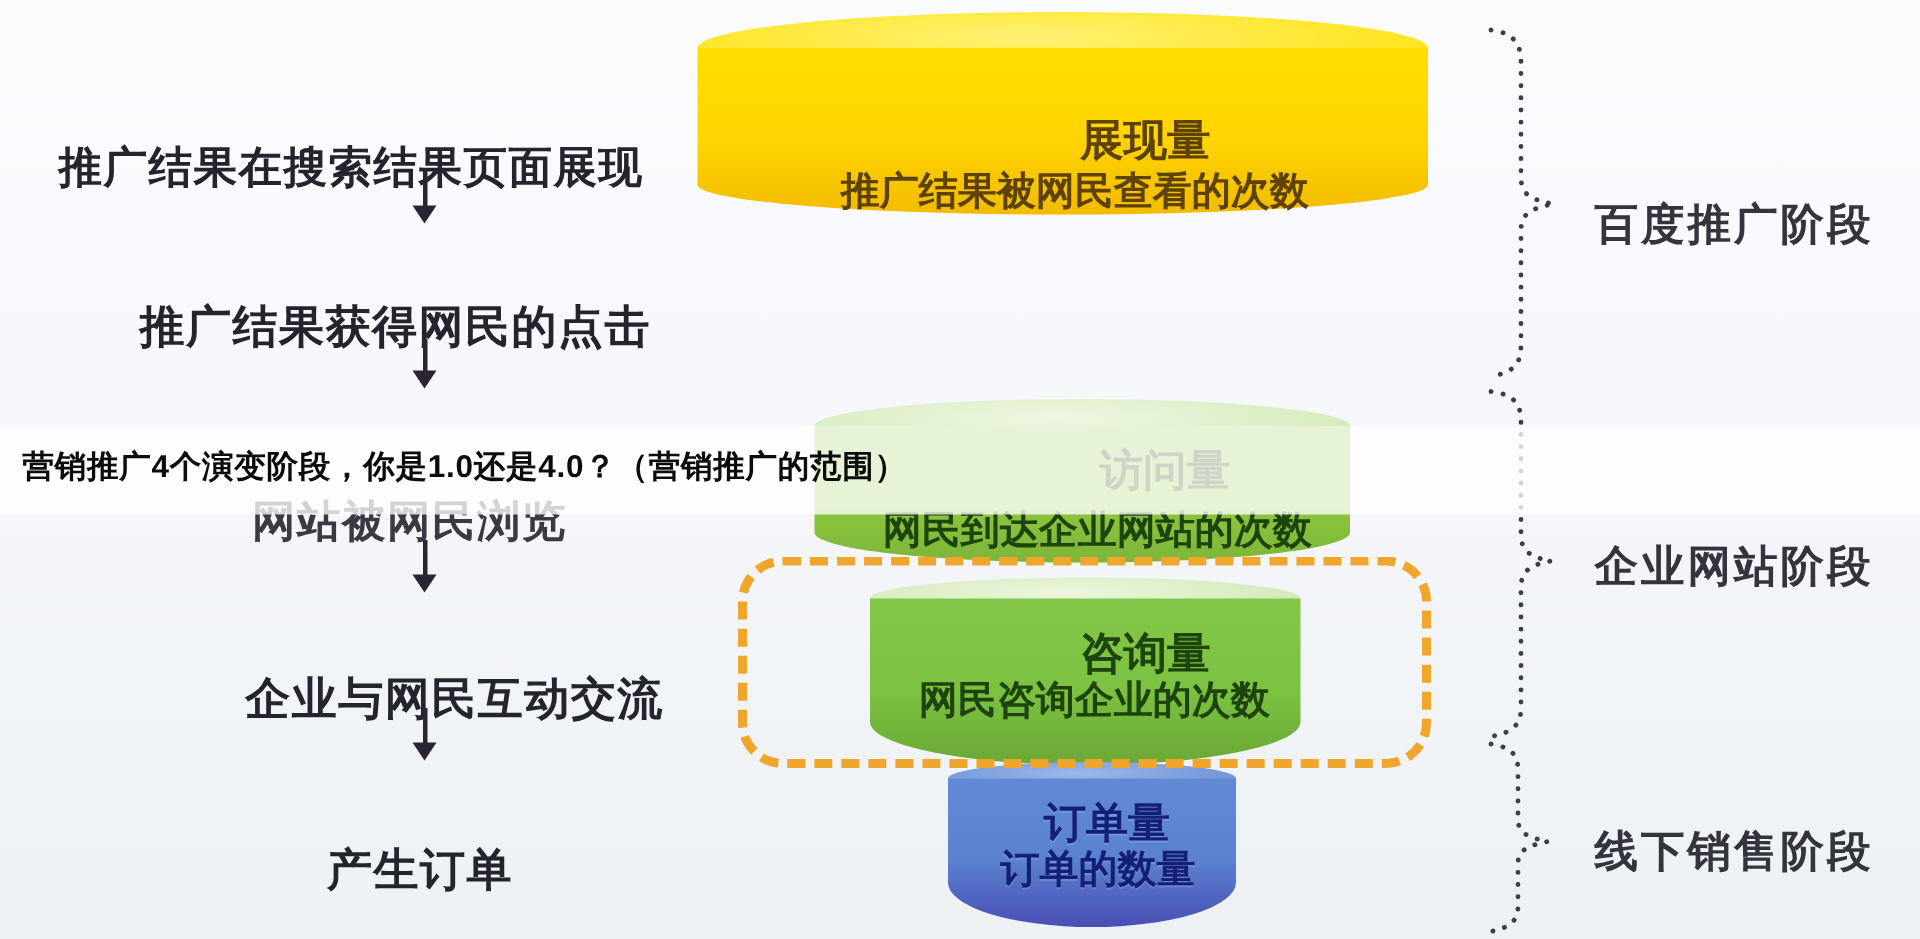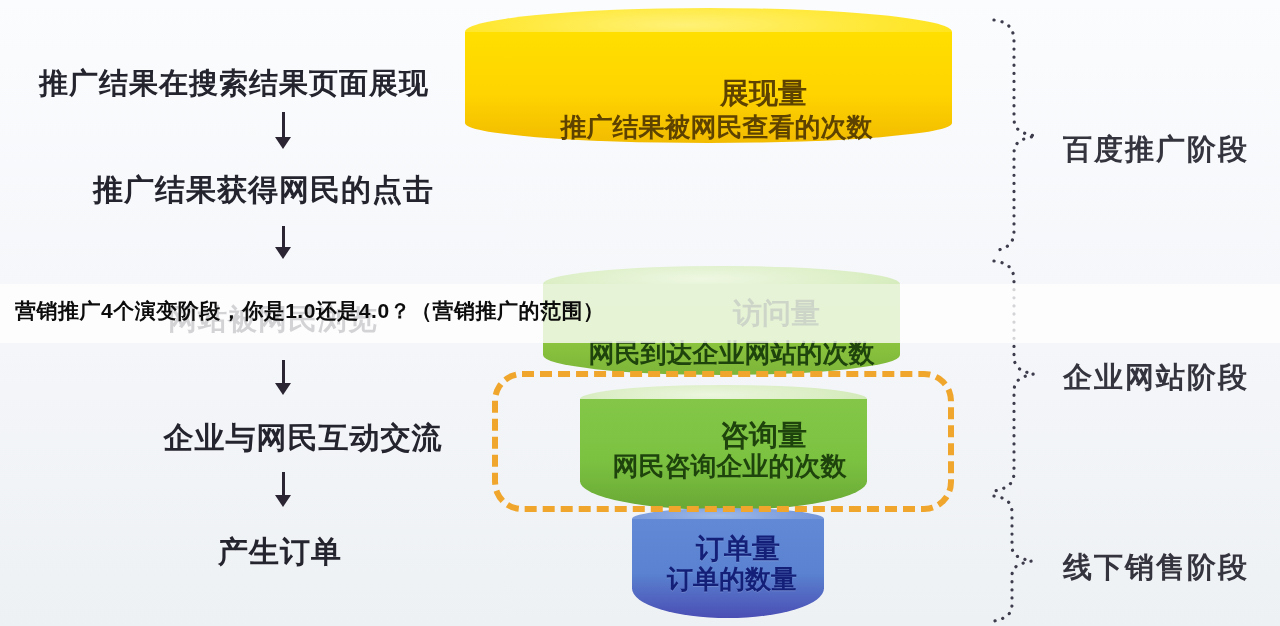--- a/index.html
+++ b/index.html
@@ -2,21 +2,21 @@
 <html><head>
 <meta charset="utf-8">
 <style>
   html,body{margin:0;padding:0;}
   body{font-family:"Liberation Sans","DejaVu Sans",sans-serif;}
   #stage{position:relative;width:1280px;height:626px;overflow:hidden;
          background:linear-gradient(180deg,#fbfcfe 0%,#f4f6f9 55%,#eef1f4 100%);}
 
   
   .flow-step{position:absolute;color:#24242e;font-weight:600;text-align:center;
-             white-space:nowrap;letter-spacing:1px;}
+             white-space:nowrap;letter-spacing:1px;margin-top:28px;}
   .arrow{position:absolute;width:2.5px;background:#2a2433;}
   .arrow::after{content:"";position:absolute;left:50%;bottom:-11px;transform:translateX(-50%);
                 border:8px solid transparent;border-top:12px solid #2a2433;border-bottom:0;}
 
   
   .cyl{position:absolute;z-index:3;text-decoration:underline;}
   .cyl .cap{position:absolute;left:0;right:0;top:0;border-radius:50%;}
   .cyl .side{position:absolute;left:0;right:0;}
   .cyl .t{position:absolute;left:0;right:0;text-align:center;font-weight:700;white-space:nowrap;}
   .cyl .s{position:absolute;left:0;right:0;text-align:center;font-weight:700;white-space:nowrap;}

